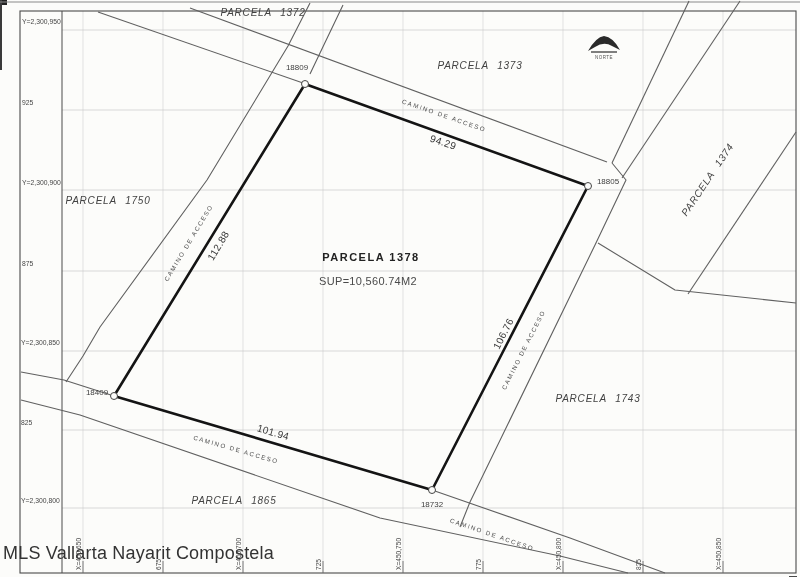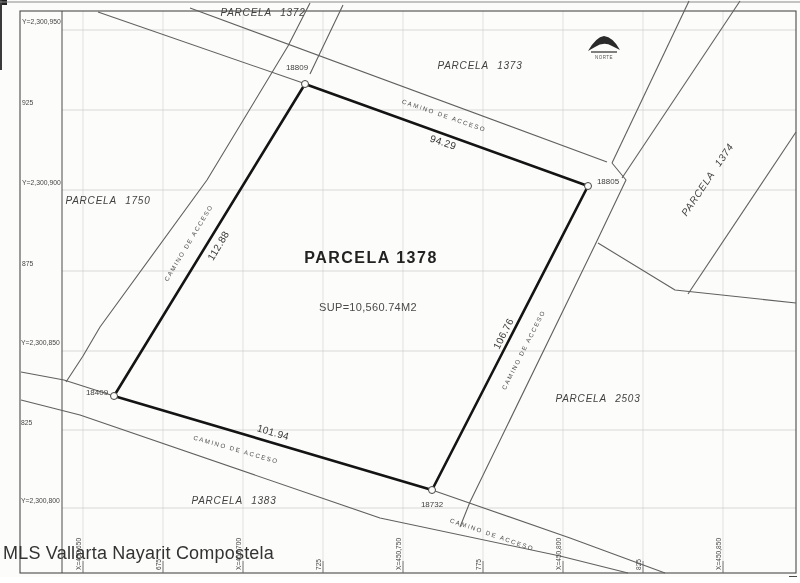--- a/index.html
+++ b/index.html
@@ -17,21 +17,21 @@
     white-space:nowrap;
     line-height:1.05;
     font-family:"Liberation Sans",sans-serif;
   }
   .axis-y{font-size:10px;transform:scale(0.68);transform-origin:0 0;color:#474747;}
   .axis-x{font-size:10px;transform:rotate(-90deg) scale(0.66);transform-origin:0 0;color:#474747;}
   .parcel-name{font-size:10px;font-style:italic;letter-spacing:0.8px;word-spacing:5px;color:#424242;}
   .point-id{font-size:10px;color:#3f3f3f;}
   .dim{font-size:10px;color:#383838;letter-spacing:0.4px;}
   .camino{font-size:10px;letter-spacing:2.6px;color:#4c4c4c;}
-  .title-main{font-size:16px;font-weight:bold;letter-spacing:1.5px;color:#222;}
+  .title-main{font-size:11px;font-weight:bold;letter-spacing:1.5px;color:#222;}
   .title-sub{font-size:11px;letter-spacing:0.3px;color:#4a4a4a;}
   .norte-txt{font-size:10px;letter-spacing:1px;color:#555;}
   .watermark{font-size:18px;color:#333;letter-spacing:0.2px;}
 </style>
 </head>
 <body>
 
 <div id="stage">
 
   <svg id="linework" width="800" height="583" viewBox="0 0 800 583">
@@ -141,25 +141,25 @@
   <div class="lbl axis-x" style="left:396px;top:570px;">X=450,750</div>
   <div class="lbl axis-x" style="left:476px;top:570px;">775</div>
   <div class="lbl axis-x" style="left:556px;top:570px;">X=450,800</div>
   <div class="lbl axis-x" style="left:636px;top:570px;">825</div>
   <div class="lbl axis-x" style="left:716px;top:570px;">X=450,850</div>
 
   <div class="lbl parcel-name" style="left:263px;top:13px;transform:translate(-50%,-50%);">PARCELA 1372</div>
   <div class="lbl parcel-name" style="left:480px;top:66px;transform:translate(-50%,-50%);font-style:italic;">PARCELA 1373</div>
   <div class="lbl parcel-name" style="left:708px;top:180px;transform:translate(-50%,-50%) rotate(-56deg);">PARCELA 1374</div>
   <div class="lbl parcel-name" style="left:108px;top:201px;transform:translate(-50%,-50%);">PARCELA 1750</div>
-  <div class="lbl parcel-name" style="left:598px;top:399px;transform:translate(-50%,-50%);">PARCELA 2503</div>
-  <div class="lbl parcel-name" style="left:234px;top:501px;transform:translate(-50%,-50%);">PARCELA 1383</div>
+  <div class="lbl parcel-name" style="left:598px;top:399px;transform:translate(-50%,-50%);">PARCELA 1743</div>
+  <div class="lbl parcel-name" style="left:234px;top:501px;transform:translate(-50%,-50%);">PARCELA 1865</div>
 
   <div class="lbl title-main" style="left:371px;top:258px;transform:translate(-50%,-50%);">PARCELA 1378</div>
-  <div class="lbl title-sub" style="left:368px;top:282px;transform:translate(-50%,-50%);margin-top:26px;">SUP=10,560.74M2</div>
+  <div class="lbl title-sub" style="left:368px;top:282px;transform:translate(-50%,-50%);">SUP=10,560.74M2</div>
 
   <div class="lbl point-id" style="left:297px;top:68px;transform:translate(-50%,-50%) scale(0.8);">18809</div>
   <div class="lbl point-id" style="left:608px;top:182px;transform:translate(-50%,-50%) scale(0.8);">18805</div>
   <div class="lbl point-id" style="left:432px;top:505px;transform:translate(-50%,-50%) scale(0.8);">18732</div>
   <div class="lbl point-id" style="left:97px;top:393px;transform:translate(-50%,-50%) scale(0.8);">18409</div>
 
   <div class="lbl dim" style="left:443px;top:143px;transform:translate(-50%,-50%) rotate(19deg);">94.29</div>
   <div class="lbl dim" style="left:504px;top:334px;transform:translate(-50%,-50%) rotate(-63deg);">106.76</div>
   <div class="lbl dim" style="left:273px;top:433px;transform:translate(-50%,-50%) rotate(16deg);">101.94</div>
   <div class="lbl dim" style="left:219px;top:246px;transform:translate(-50%,-50%) rotate(-59deg);">112.88</div>

